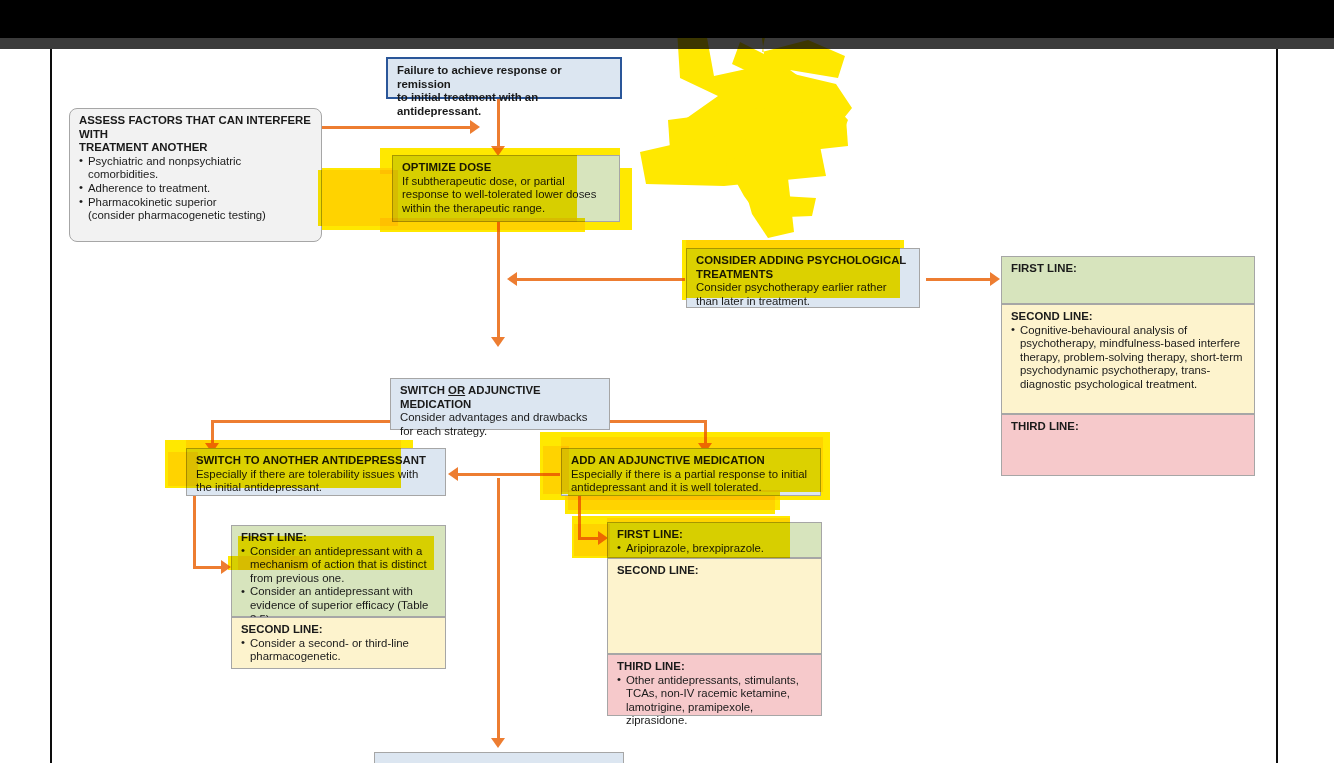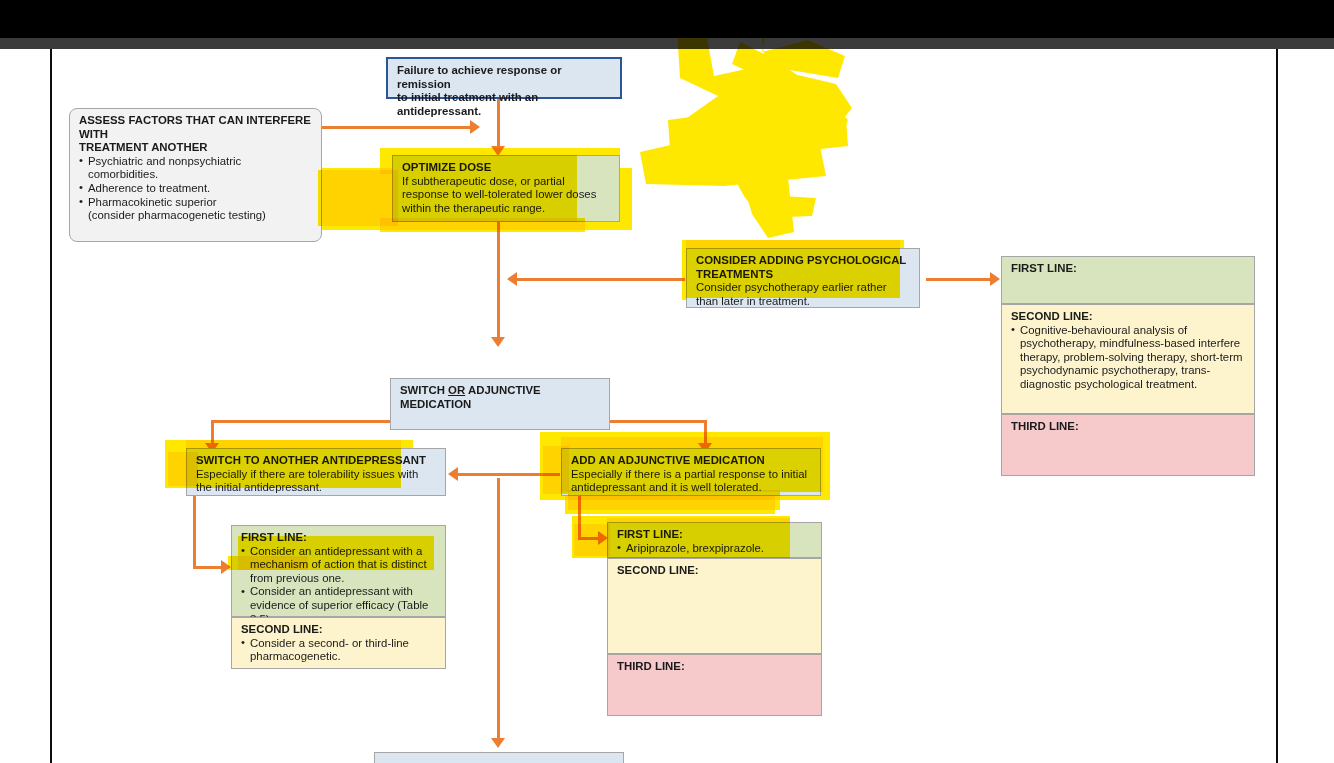--- a/index.html
+++ b/index.html
@@ -148,20 +148,21 @@
   <ul class="b">
     <li>Cognitive-behavioural analysis of psychotherapy, mindfulness-based interfere therapy, problem-solving therapy, short-term psychodynamic psychotherapy, trans-diagnostic psychological treatment.</li>
   </ul>
 </div>
 <div class="box pinkbox" style="left:1001px;top:414px;width:254px;height:62px;">
   <div class="hd">THIRD LINE:</div>
 </div>
 
 <div class="box blue" style="left:390px;top:343px;width:220px;height:52px;margin-top:35px;">
   <div class="hd"><span>SWITCH </span><span style="text-decoration:underline;">OR</span><span> ADJUNCTIVE MEDICATION</span></div>
+  <div class="tx">Consider advantages and drawbacks for each strategy.</div>
 </div>
 
 <div class="box blue" style="left:186px;top:448px;width:260px;height:48px;">
   <div class="hd">SWITCH TO ANOTHER ANTIDEPRESSANT</div>
   <div class="tx">Especially if there are tolerability issues with the initial antidepressant.</div>
 </div>
 
 <div class="box blue" style="left:561px;top:448px;width:260px;height:48px;">
   <div class="hd">ADD AN ADJUNCTIVE MEDICATION</div>
   <div class="tx">Especially if there is a partial response to initial antidepressant and it is well tolerated.</div>
@@ -185,20 +186,23 @@
   <div class="hd">FIRST LINE:</div>
   <ul class="b">
     <li>Aripiprazole, brexpiprazole.</li>
   </ul>
 </div>
 <div class="box yellowbox" style="left:607px;top:558px;width:215px;height:96px;">
   <div class="hd">SECOND LINE:</div>
 </div>
 <div class="box pinkbox" style="left:607px;top:654px;width:215px;height:62px;">
   <div class="hd">THIRD LINE:</div>
+  <ul class="b">
+    <li>Other antidepressants, stimulants, TCAs, non-IV racemic ketamine, lamotrigine, pramipexole, ziprasidone.</li>
+  </ul>
 </div>
 
 <div class="box blue" style="left:374px;top:752px;width:250px;height:30px;">
   <div class="tx"></div>
 </div>
 
 <div class="hl-over" style="left:392px;top:155px;width:185px;height:67px;"></div>
 <div class="hl-over" style="left:318px;top:170px;width:80px;height:56px;"></div>
 <div class="hl-over" style="left:380px;top:218px;width:205px;height:14px;"></div>
 

